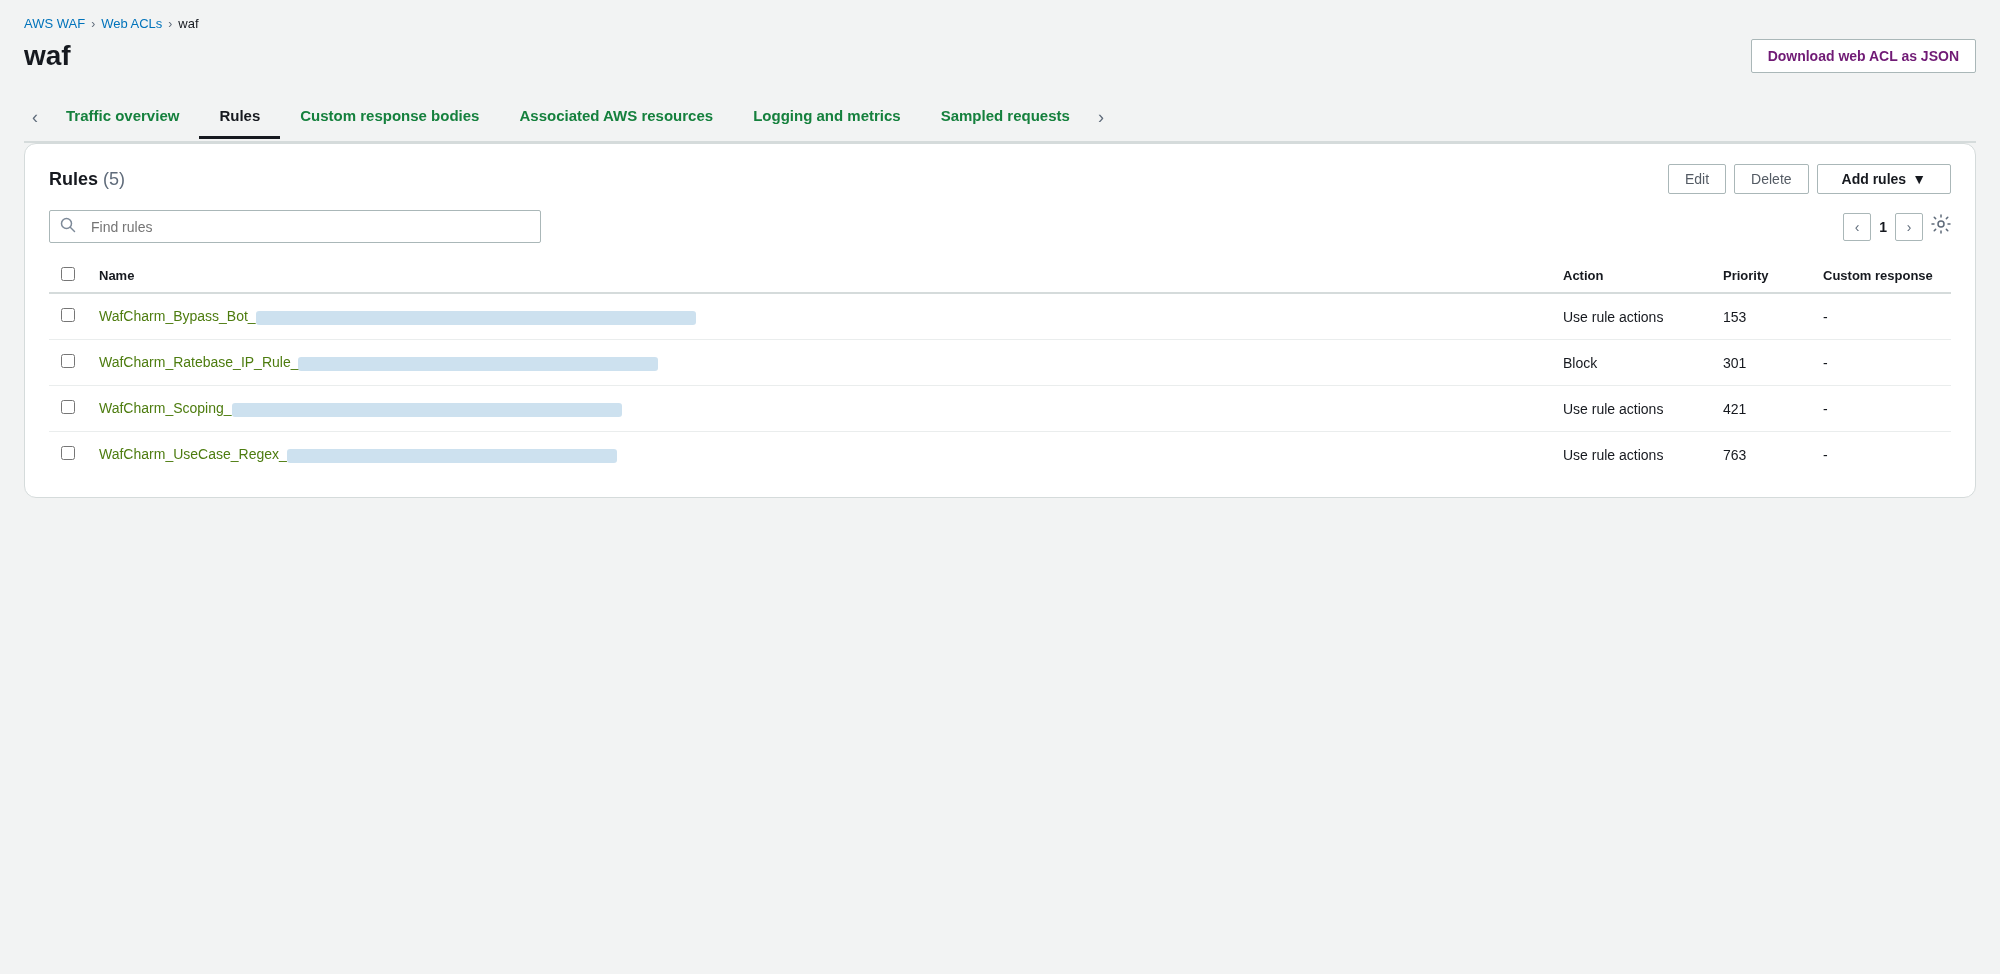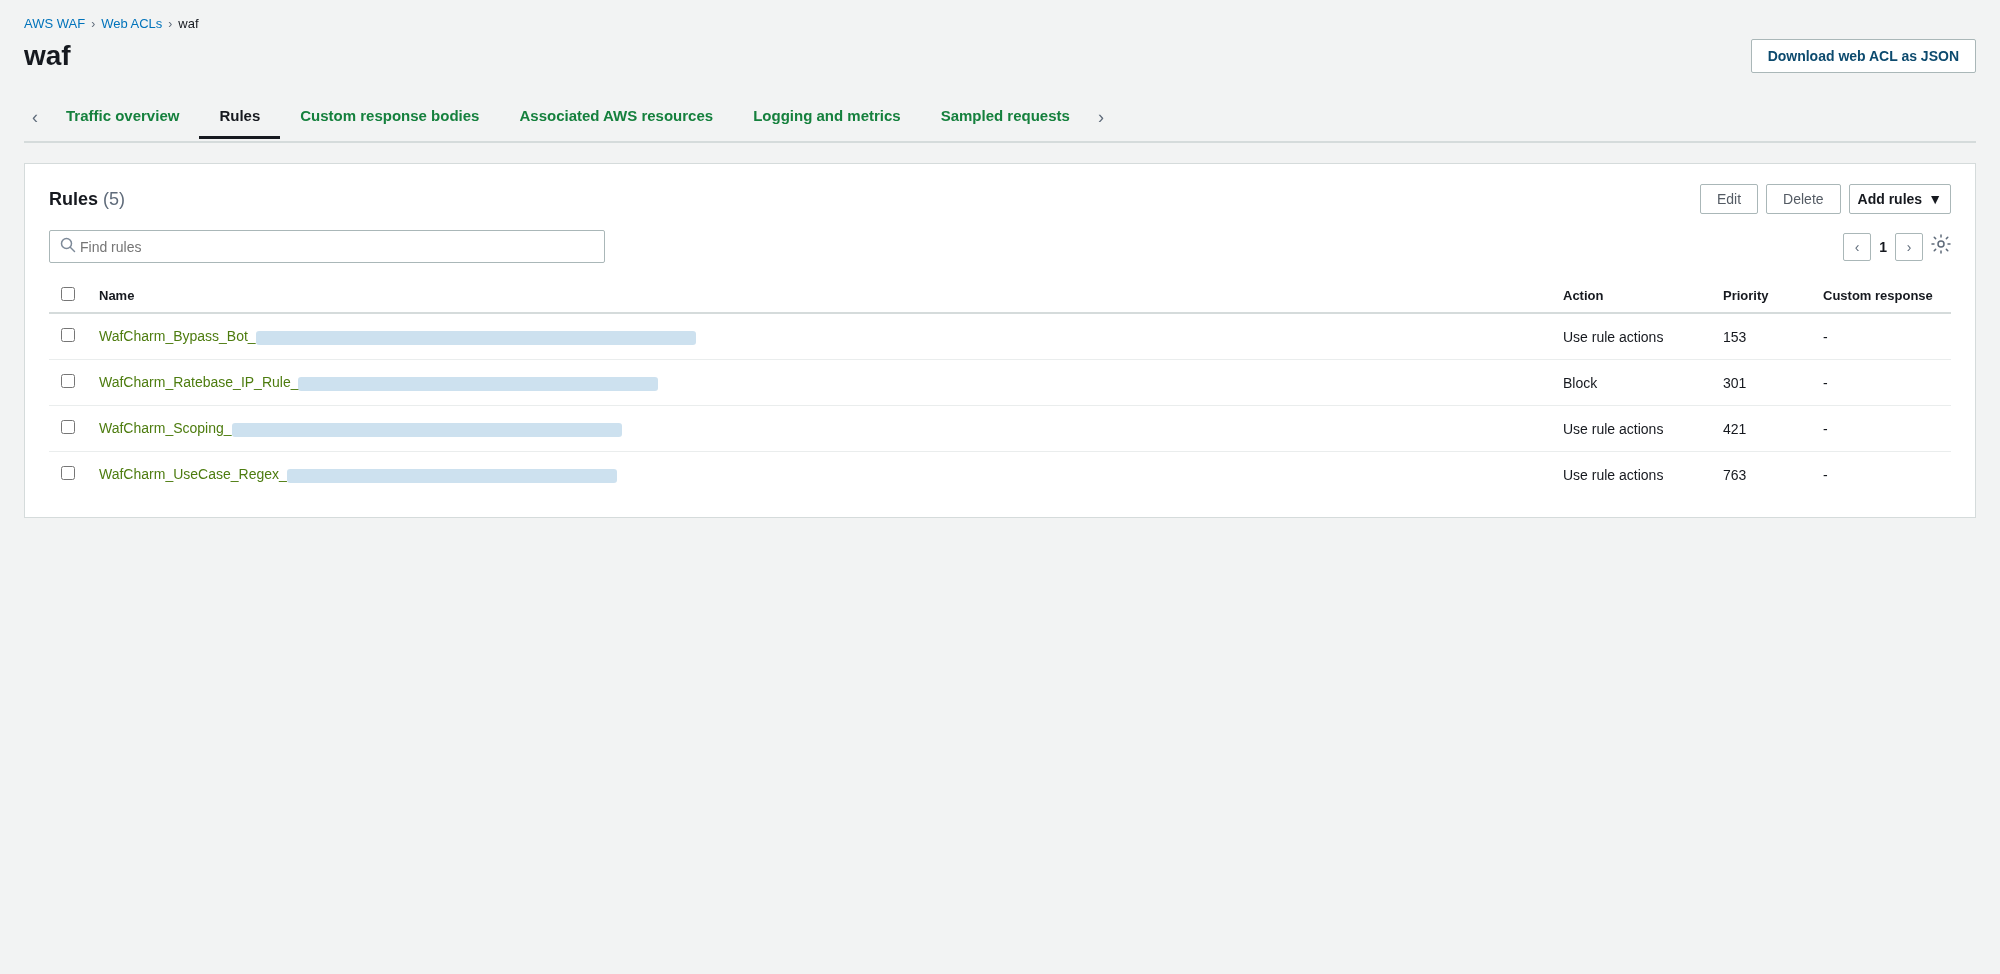--- a/index.html
+++ b/index.html
@@ -44,21 +44,21 @@
       font-weight: 700;
       color: #16191f;
     }
     .btn-download {
       border: 1px solid #aab7b8;
       background: #fff;
       padding: 8px 16px;
       font-size: 14px;
       font-weight: 700;
       cursor: pointer;
-      color: #0c4a6e;
+      color: #701a75;
       border-radius: 2px;
     }
     
     .tabs-bar {
       display: flex;
       align-items: center;
       border-bottom: 2px solid #d5dbdb;
       margin-bottom: 0;
       background: #f2f3f3;
     }
@@ -85,22 +85,21 @@
     }
     .tab.active {
       color: #16191f;
       font-weight: 700;
       border-bottom: 3px solid #16191f;
     }
     
     .content-panel {
       background: #fff;
       border: 1px solid #d5dbdb;
-      border-radius: 0;
-      margin-top: 20px;
+      border-radius: 12px;
       padding: 20px 24px;
     }
     
     .rules-header {
       display: flex;
       align-items: center;
       justify-content: space-between;
       margin-bottom: 16px;
     }
     .rules-title {
@@ -121,21 +120,21 @@
       background: #fff;
       padding: 6px 16px;
       font-size: 14px;
       cursor: pointer;
       color: #545b64;
       border-radius: 2px;
     }
     .btn-add-rules {
       border: 1px solid #aab7b8;
       background: #fff;
-      padding: 6px 8px;
+      padding: 6px 24px;
       font-size: 14px;
       font-weight: 700;
       cursor: pointer;
       color: #16191f;
       border-radius: 2px;
       display: flex;
       align-items: flex-end;
       gap: 6px;
     }
     
@@ -145,22 +144,22 @@
       justify-content: space-between;
       margin-bottom: 16px;
     }
     .search-wrapper {
       display: flex;
       align-items: center;
       border: 1px solid #aab7b8;
       border-radius: 2px;
       background: #fff;
       padding: 6px 10px;
-      width: 556px;
-      gap: 4px;
+      width: 492px;
+      gap: 15px;
     }
     .search-wrapper input {
       border: none;
       outline: none;
       font-size: 14px;
       color: #aab7b8;
       width: 100%;
       background: transparent;
     }
     .search-icon-svg {

